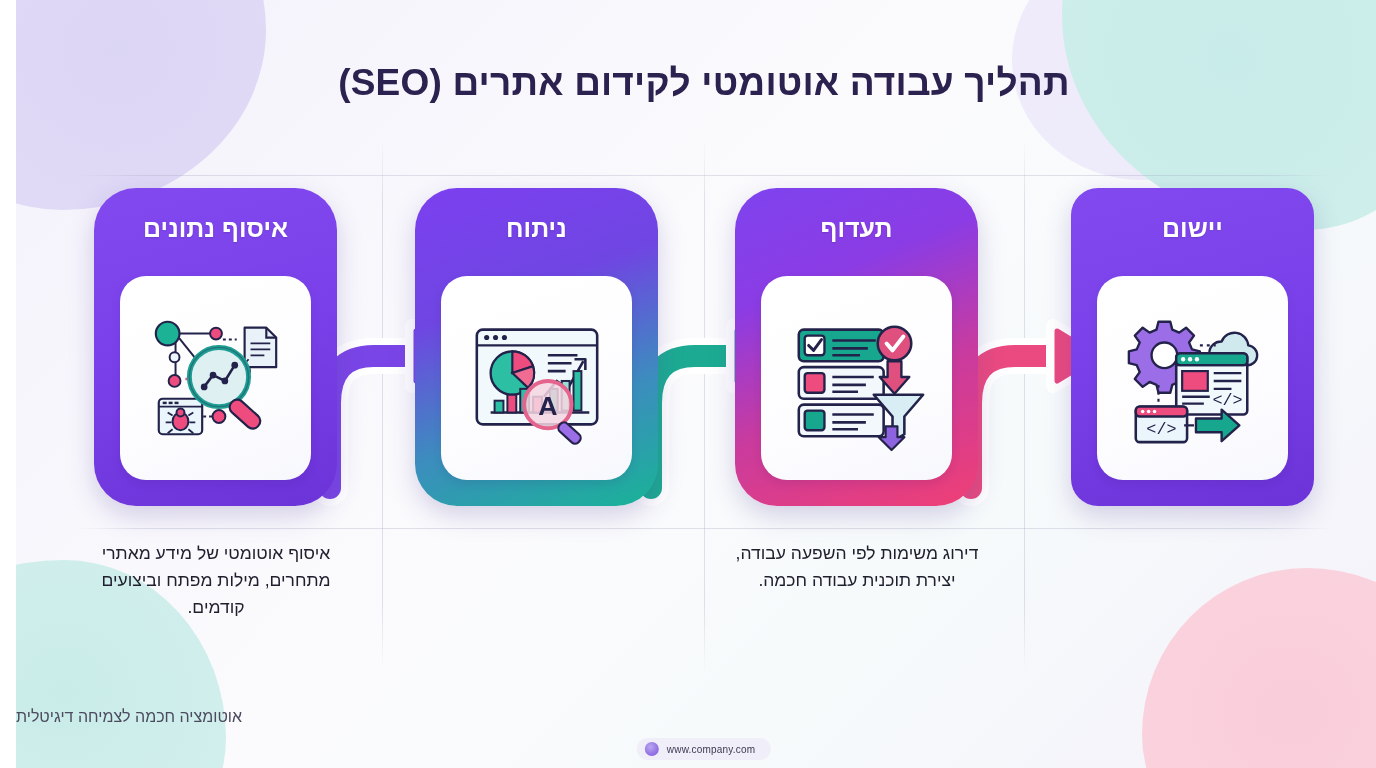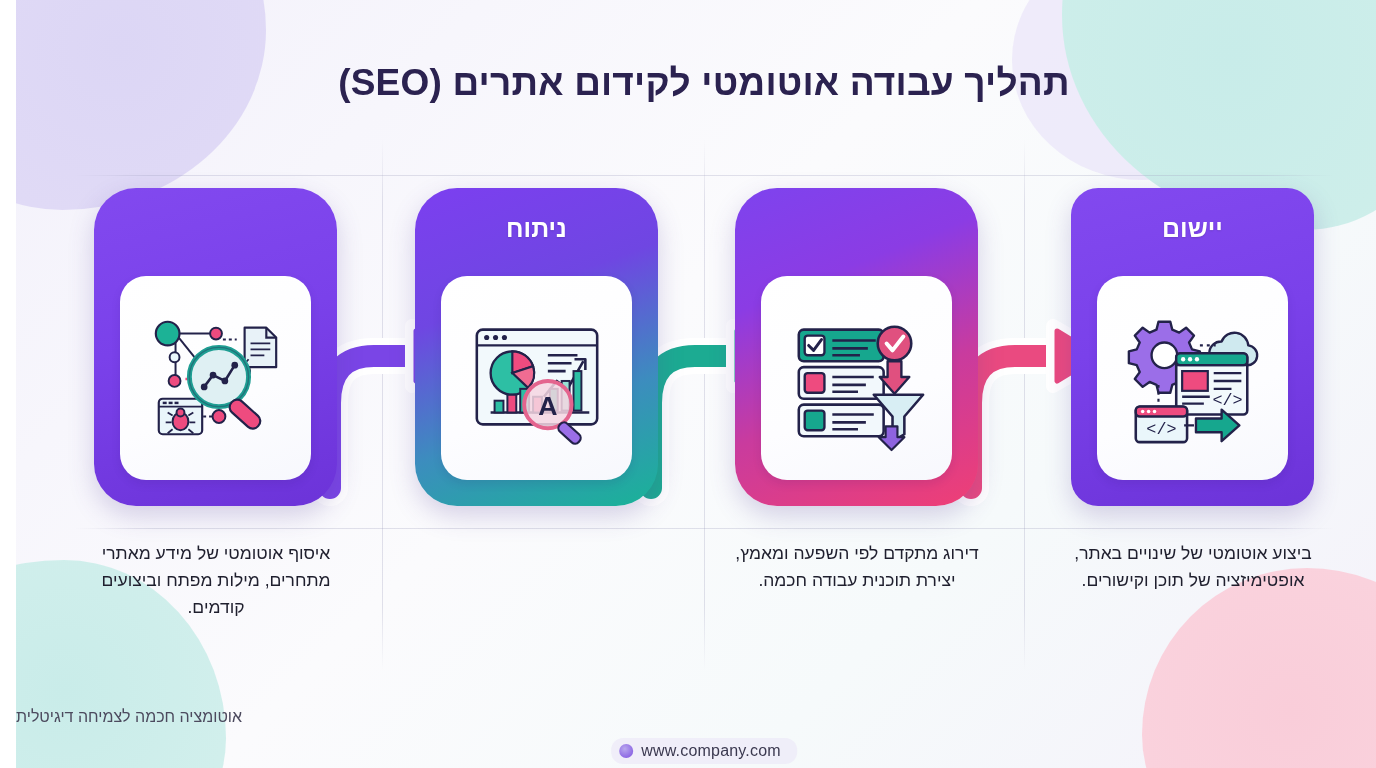--- a/index.html
+++ b/index.html
@@ -105,21 +105,21 @@
     display: flex; align-items: center; gap: 8px;
     padding: 4px 16px 4px 8px;
     background: rgba(238,236,248,.9);
     border-radius: 12px;
   }
   #footer-badge .dot {
     width: 14px; height: 14px; border-radius: 50%;
     background: radial-gradient(circle at 40% 35%, #b9a8ee, #7c4fe0);
     filter: blur(.6px);
   }
-  #footer-badge .url { font-size: 16px; color: #3b3950; letter-spacing: .2px; }
+  #footer-badge .url { font-size: 10px; color: #3b3950; letter-spacing: .2px; }
 </style>
 </head>
 <body>
 
 <div id="stage">
 
   <div class="blob blob-tl"></div>
   <div class="blob blob-soft-tr"></div>
   <div class="blob blob-tr"></div>
   <div class="blob blob-bl"></div>
@@ -156,20 +156,21 @@
       <path d="M18 300 L18 215 Q18 168 62 168 L112 168" fill="none" stroke="#ffffff" stroke-width="36" stroke-linecap="round"></path>
       <path d="M18 300 L18 215 Q18 168 62 168 L112 168" fill="none" stroke="#ea4a80" stroke-width="22" stroke-linecap="round"></path>
       <path d="M100 138 L152 168 L100 198 Z" fill="#ffffff" stroke="#ffffff" stroke-width="14" stroke-linejoin="round"></path>
       <path d="M104 143 L145 168 L104 193 Z" fill="#ea4a80" stroke="#ea4a80" stroke-width="5" stroke-linejoin="round"></path>
     </svg>
   </div>
 
   <div id="cards">
 
     <div class="card" style="left:78px; background:linear-gradient(165deg,#8249ef 0%,#7a41ea 45%,#6c33d8 100%);">
+      <div class="card-title">איסוף נתונים</div>
       <div class="card-inner">
         <svg viewBox="0 0 150 150">
 
           <path d="M104 24 h22 l10 10 v30 h-32 z" fill="#e8f2f8" stroke="#23224a" stroke-width="2.2" stroke-linejoin="round"></path>
           <path d="M126 24 v10 h10" fill="none" stroke="#23224a" stroke-width="2.2"></path>
           <line x1="110" y1="40" x2="130" y2="40" stroke="#23224a" stroke-width="1.8"></line>
           <line x1="110" y1="46" x2="130" y2="46" stroke="#23224a" stroke-width="1.8"></line>
           <line x1="110" y1="52" x2="124" y2="52" stroke="#23224a" stroke-width="1.8"></line>
 
           <line x1="34" y1="30" x2="70" y2="30" stroke="#23224a" stroke-width="2"></line>
@@ -242,20 +243,21 @@
           <rect x="71" y="94" width="9" height="16" fill="#f06c92" stroke="#23224a" stroke-width="2"></rect>
 
           <circle cx="86" cy="102" r="24" fill="#f6d6e2" fill-opacity=".85" stroke="#e4648e" stroke-width="4"></circle>
           <text x="86" y="112" font-family="'Liberation Sans',sans-serif" font-size="27" font-weight="bold" fill="#23224a" text-anchor="middle">A</text>
           <rect x="102" y="118" width="26" height="11" rx="5" transform="rotate(42 102 118)" fill="#9b6ee8" stroke="#23224a" stroke-width="2.2"></rect>
         </svg>
       </div>
     </div>
 
     <div class="card" style="left:719px; background:linear-gradient(158deg,#7e43ee 0%,#8b3ce4 30%,#c93b9e 62%,#ef3f75 100%);">
+      <div class="card-title">תעדוף</div>
       <div class="card-inner">
         <svg viewBox="0 0 150 150">
 
           <rect x="16" y="26" width="86" height="32" rx="5" fill="#16a78e" stroke="#23224a" stroke-width="2.6"></rect>
           <rect x="22" y="32" width="20" height="20" rx="3" fill="#ffffff" stroke="#23224a" stroke-width="2.4"></rect>
           <polyline points="26,42 31,47 39,36" fill="none" stroke="#23224a" stroke-width="3" stroke-linecap="round" stroke-linejoin="round"></polyline>
           <line x1="50" y1="37" x2="94" y2="37" stroke="#23224a" stroke-width="2.6"></line>
           <line x1="50" y1="45" x2="86" y2="45" stroke="#23224a" stroke-width="2.6"></line>
           <line x1="50" y1="52" x2="78" y2="52" stroke="#23224a" stroke-width="2.6"></line>
 
@@ -323,22 +325,21 @@
           <path d="M78 116 h26 v-9 l18 16 -18 16 v-9 h-26 z" fill="#16a78e" stroke="#23224a" stroke-width="2.4" stroke-linejoin="round"></path>
           <line x1="66" y1="123" x2="76" y2="123" stroke="#23224a" stroke-width="2.4"></line>
         </svg>
       </div>
     </div>
 
   </div>
 
   <div id="descs">
     <div class="desc" style="left:68px">איסוף אוטומטי של מידע מאתרי מתחרים, מילות מפתח וביצועים קודמים.</div>
-    <div class="desc" style="left:709px">דירוג מתקדם לפי השפעה ומאמץ, יצירת תוכנית עבודה חכמה.</div>
-    <div class="desc" style="left:1045px">ביצוע אוטומטי של שינויים באתר, אופטימיזציה של תוכן וקישורים.</div>
+    <div class="desc" style="left:709px">דירוג משימות לפי השפעה עבודה, יצירת תוכנית עבודה חכמה.</div>
   </div>
 
   <div id="footer-tagline">אוטומציה חכמה לצמיחה דיגיטלית</div>
   <div id="footer-badge">
     <span class="dot"></span>
     <span class="url">www.company.com</span>
   </div>
 
 </div>
 

